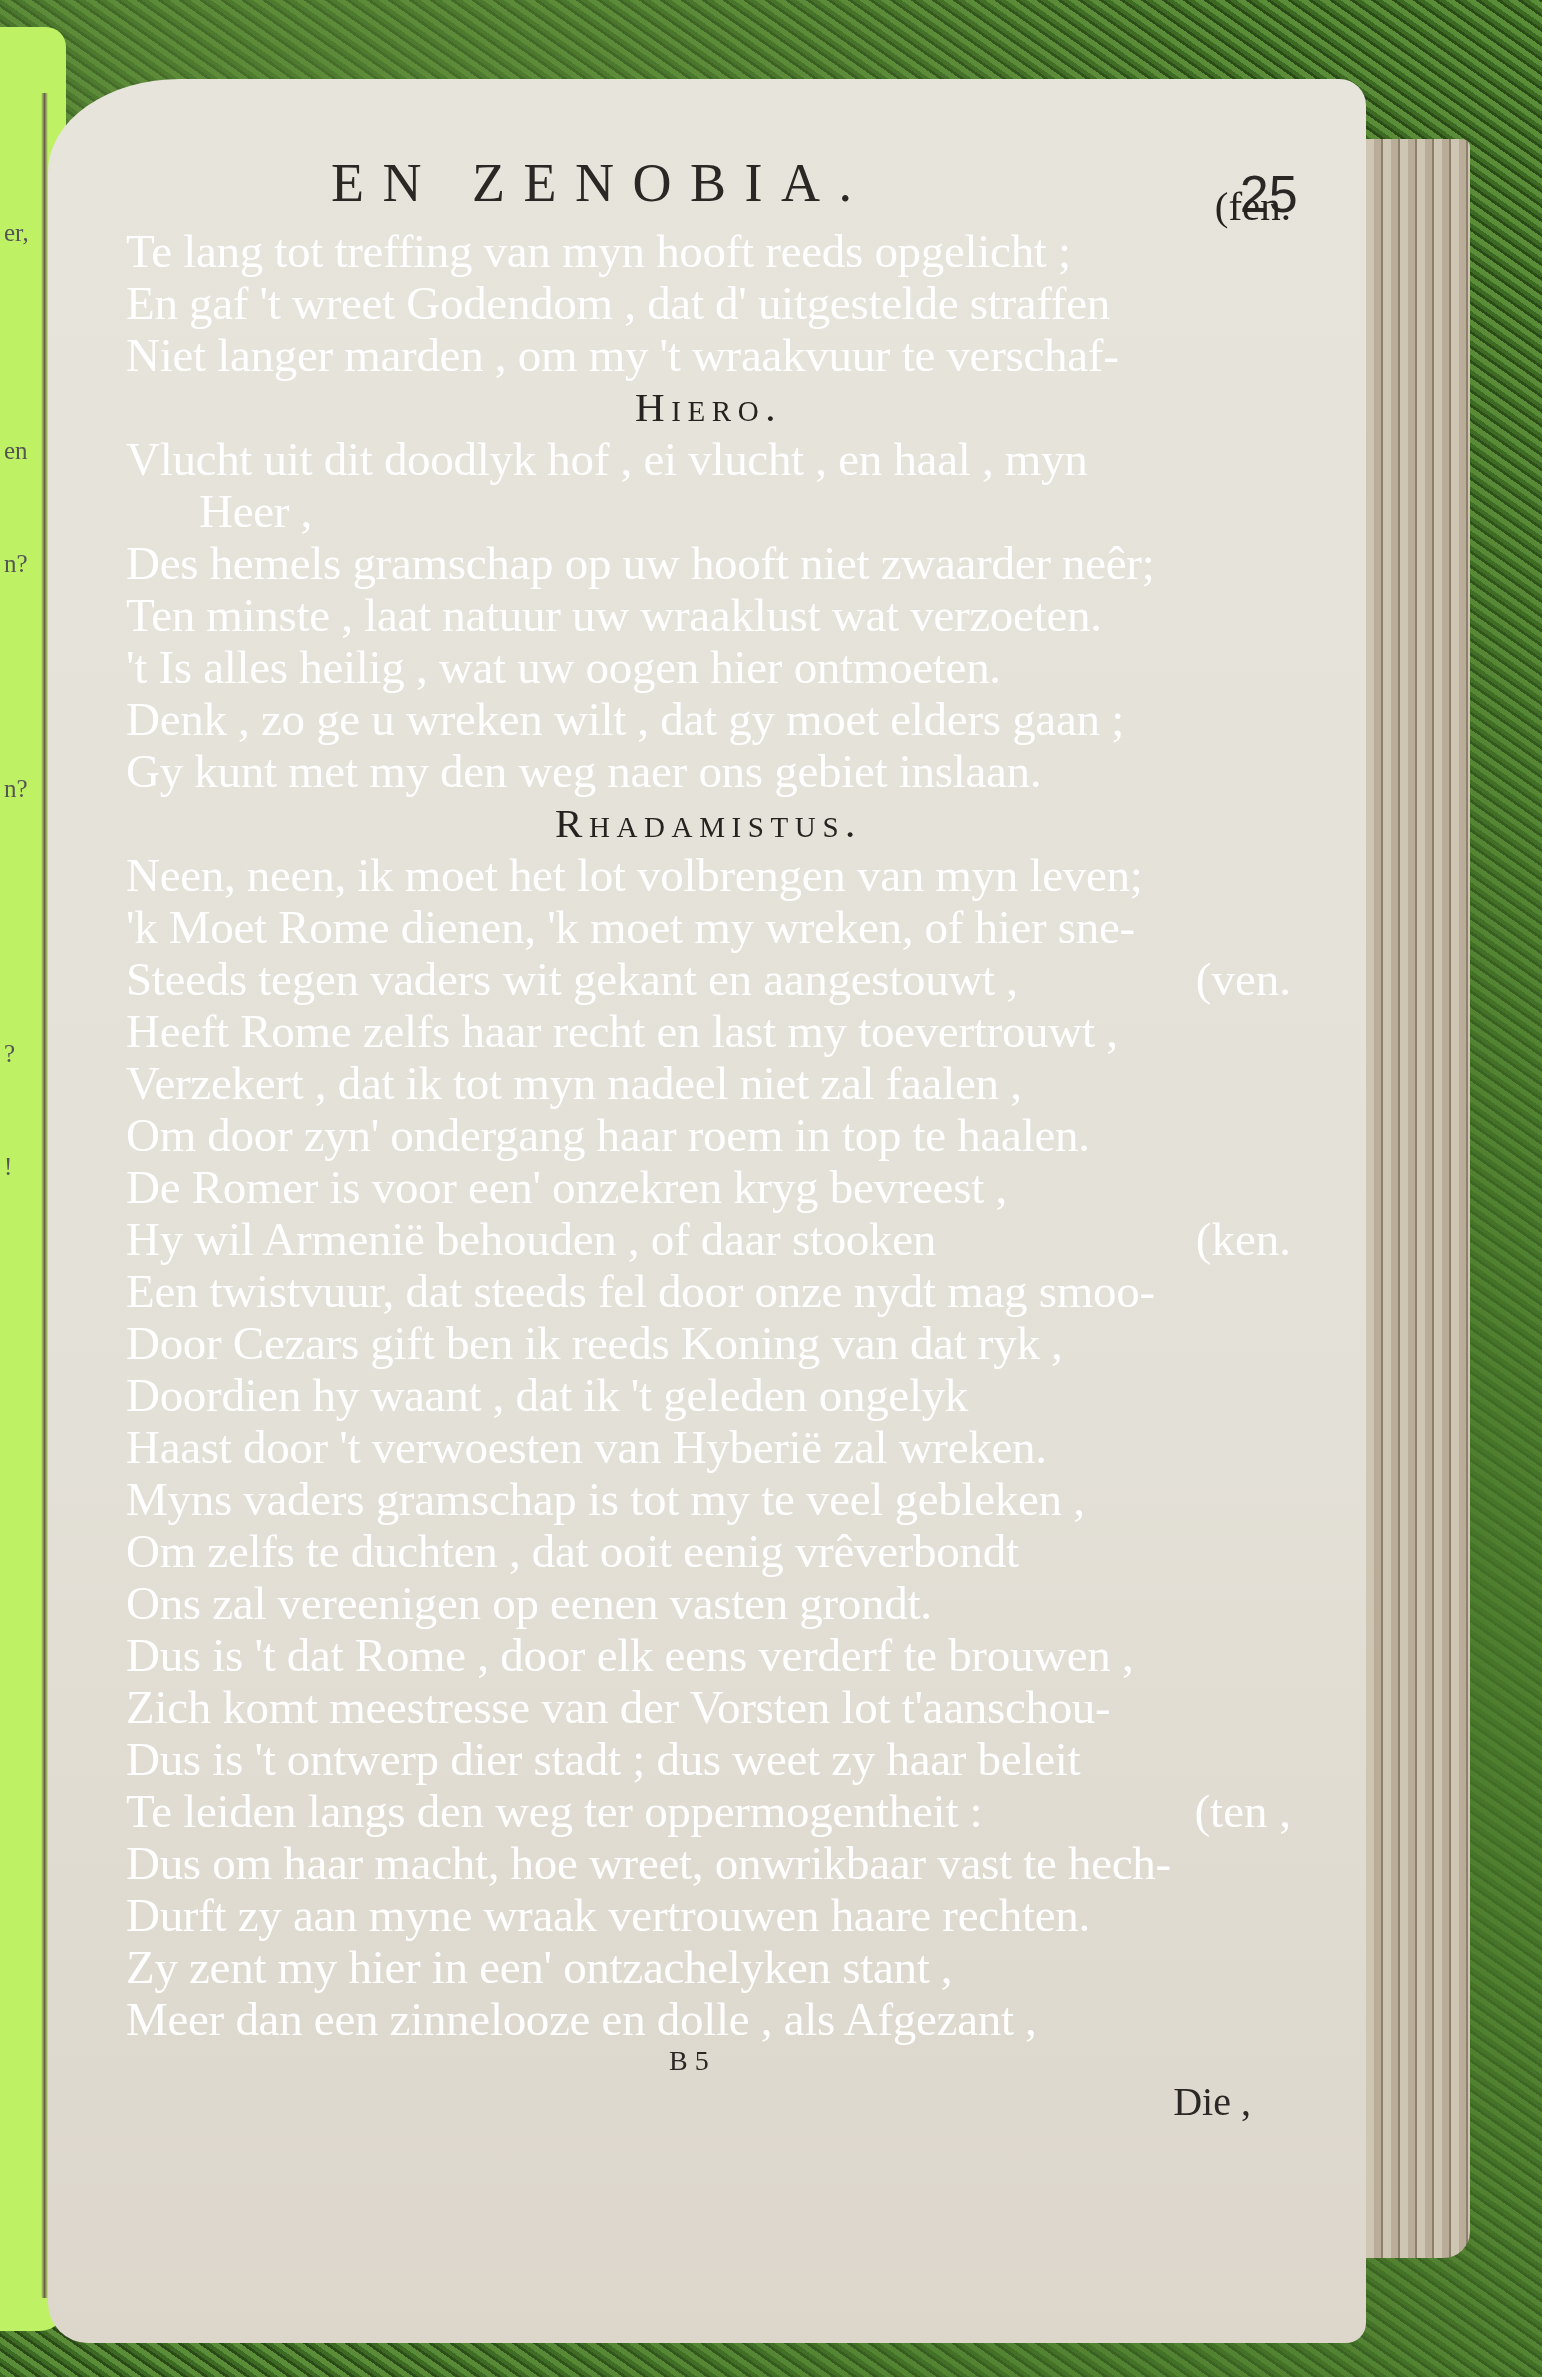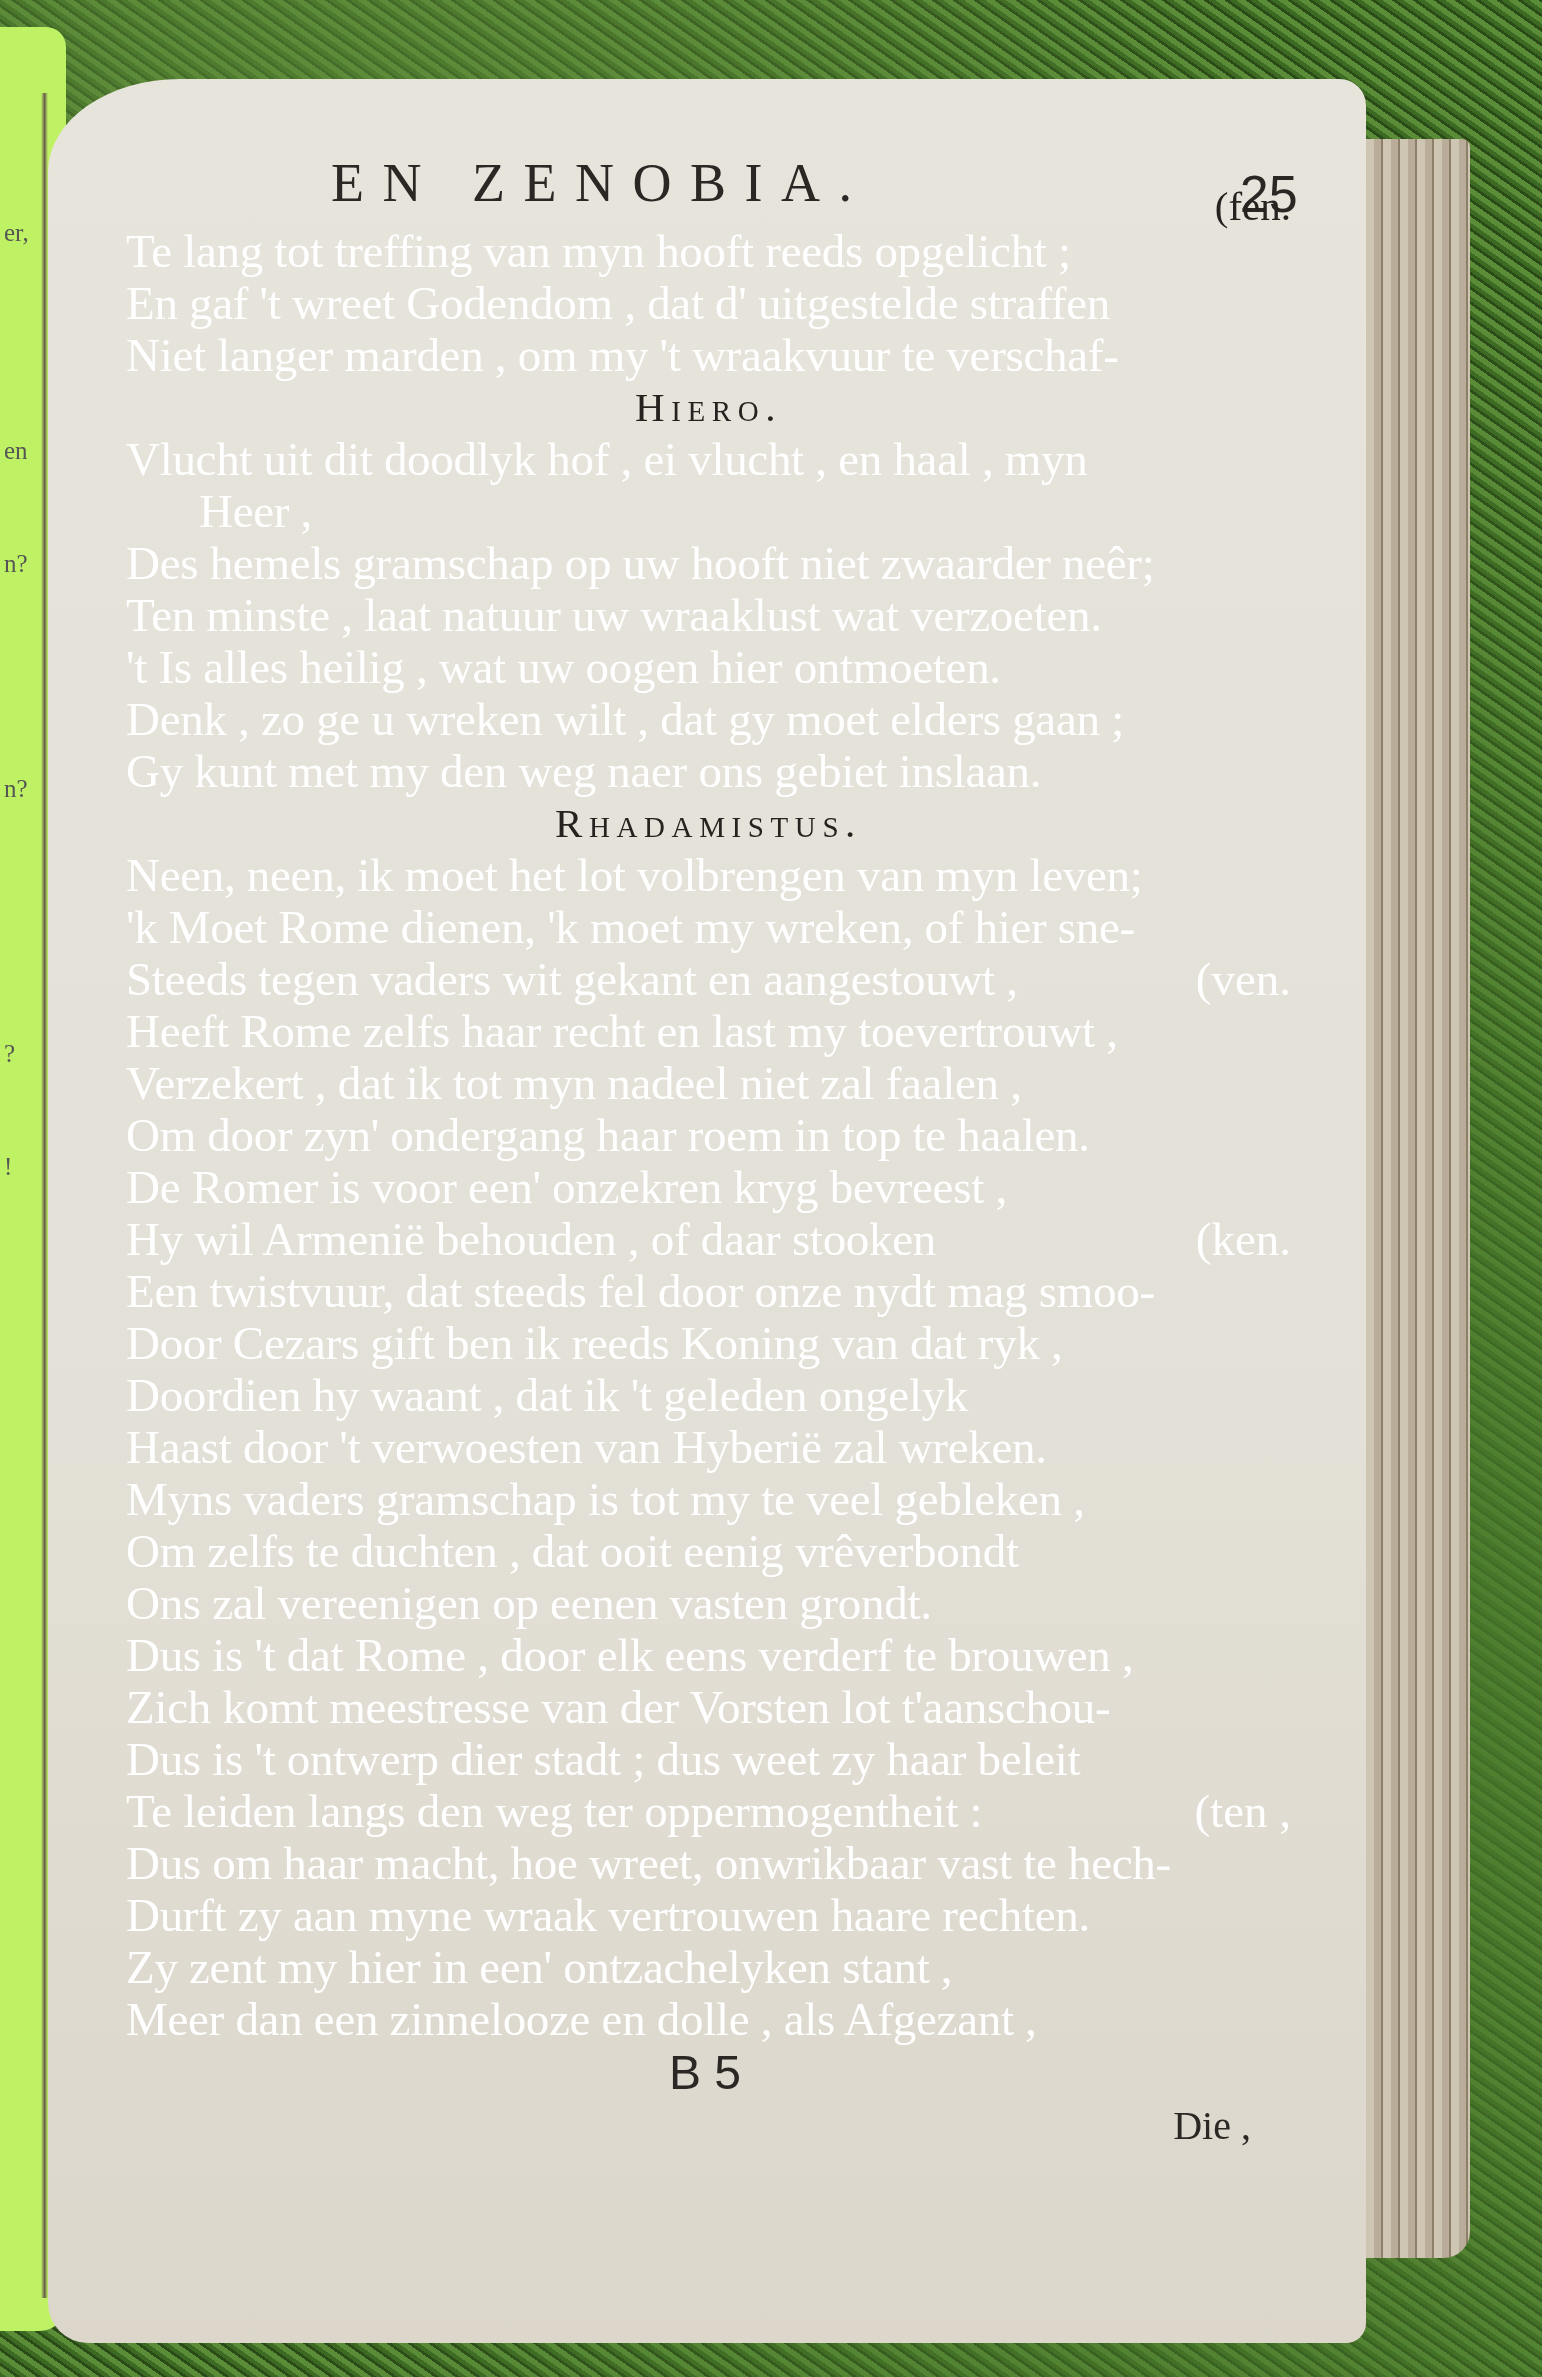--- a/index.html
+++ b/index.html
@@ -42,22 +42,22 @@
     font-size:47px; line-height:52px; color:#ffffff; white-space:nowrap; position:relative;
     font-family:"Liberation Serif", serif; letter-spacing:-0.3px;
   }
   .line.indent { padding-left:73px; }
   .turnover { position:absolute; right:0; top:0; }
   .speaker {
     text-align:center; font-size:41px; line-height:52px; letter-spacing:6.6px; color:#26221f;
     font-variant: small-caps; font-family:"Liberation Serif", serif;
   }
   .footer { position:relative; height:106px; }
-  .signature { position:absolute; left:543px; top:0; font-size:48px; color:#2b2724; font-family:Liberation Sans, sans-serif; }
-  .catchword { position:absolute; right:40px; top:33px; font-size:40px; color:#2b2724; font-family:"Liberation Serif", serif;margin-top:24px; }
+  .signature { position:absolute; left:543px; top:0; font-size:28px; color:#2b2724; font-family:Liberation Serif, serif; }
+  .catchword { position:absolute; right:40px; top:33px; font-size:40px; color:#2b2724; font-family:"Liberation Serif", serif; }
 </style>
 </head>
 <body>
 
 <div class="left-page">
   <div class="left-margin-text" style="top:192px">er,</div>
   <div class="left-margin-text" style="top:410px">en</div>
   <div class="left-margin-text" style="top:523px">n?</div>
   <div class="left-margin-text" style="top:748px">n?</div>
   <div class="left-margin-text" style="top:1013px">?</div>

